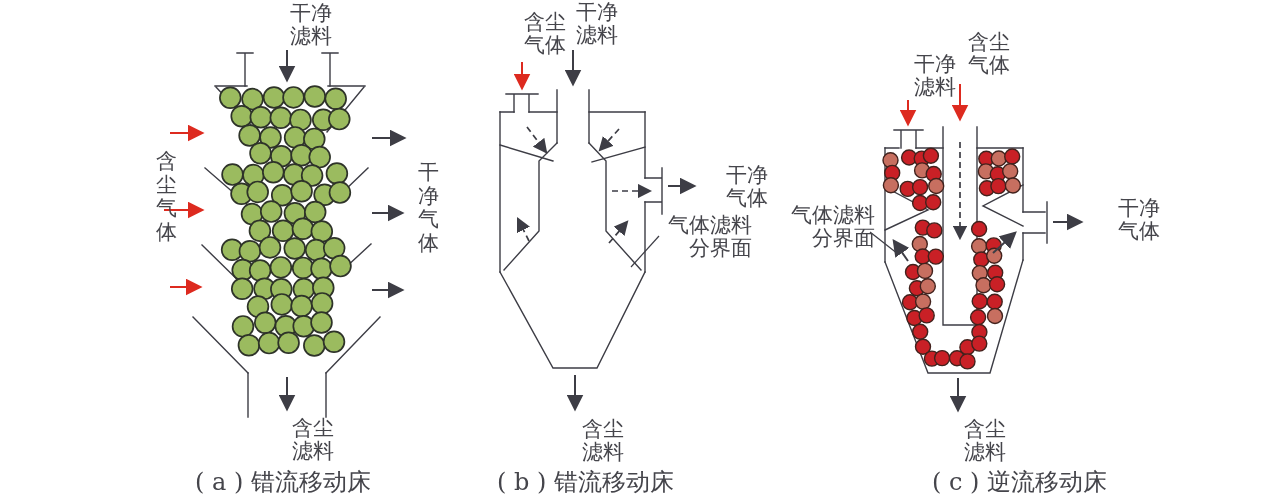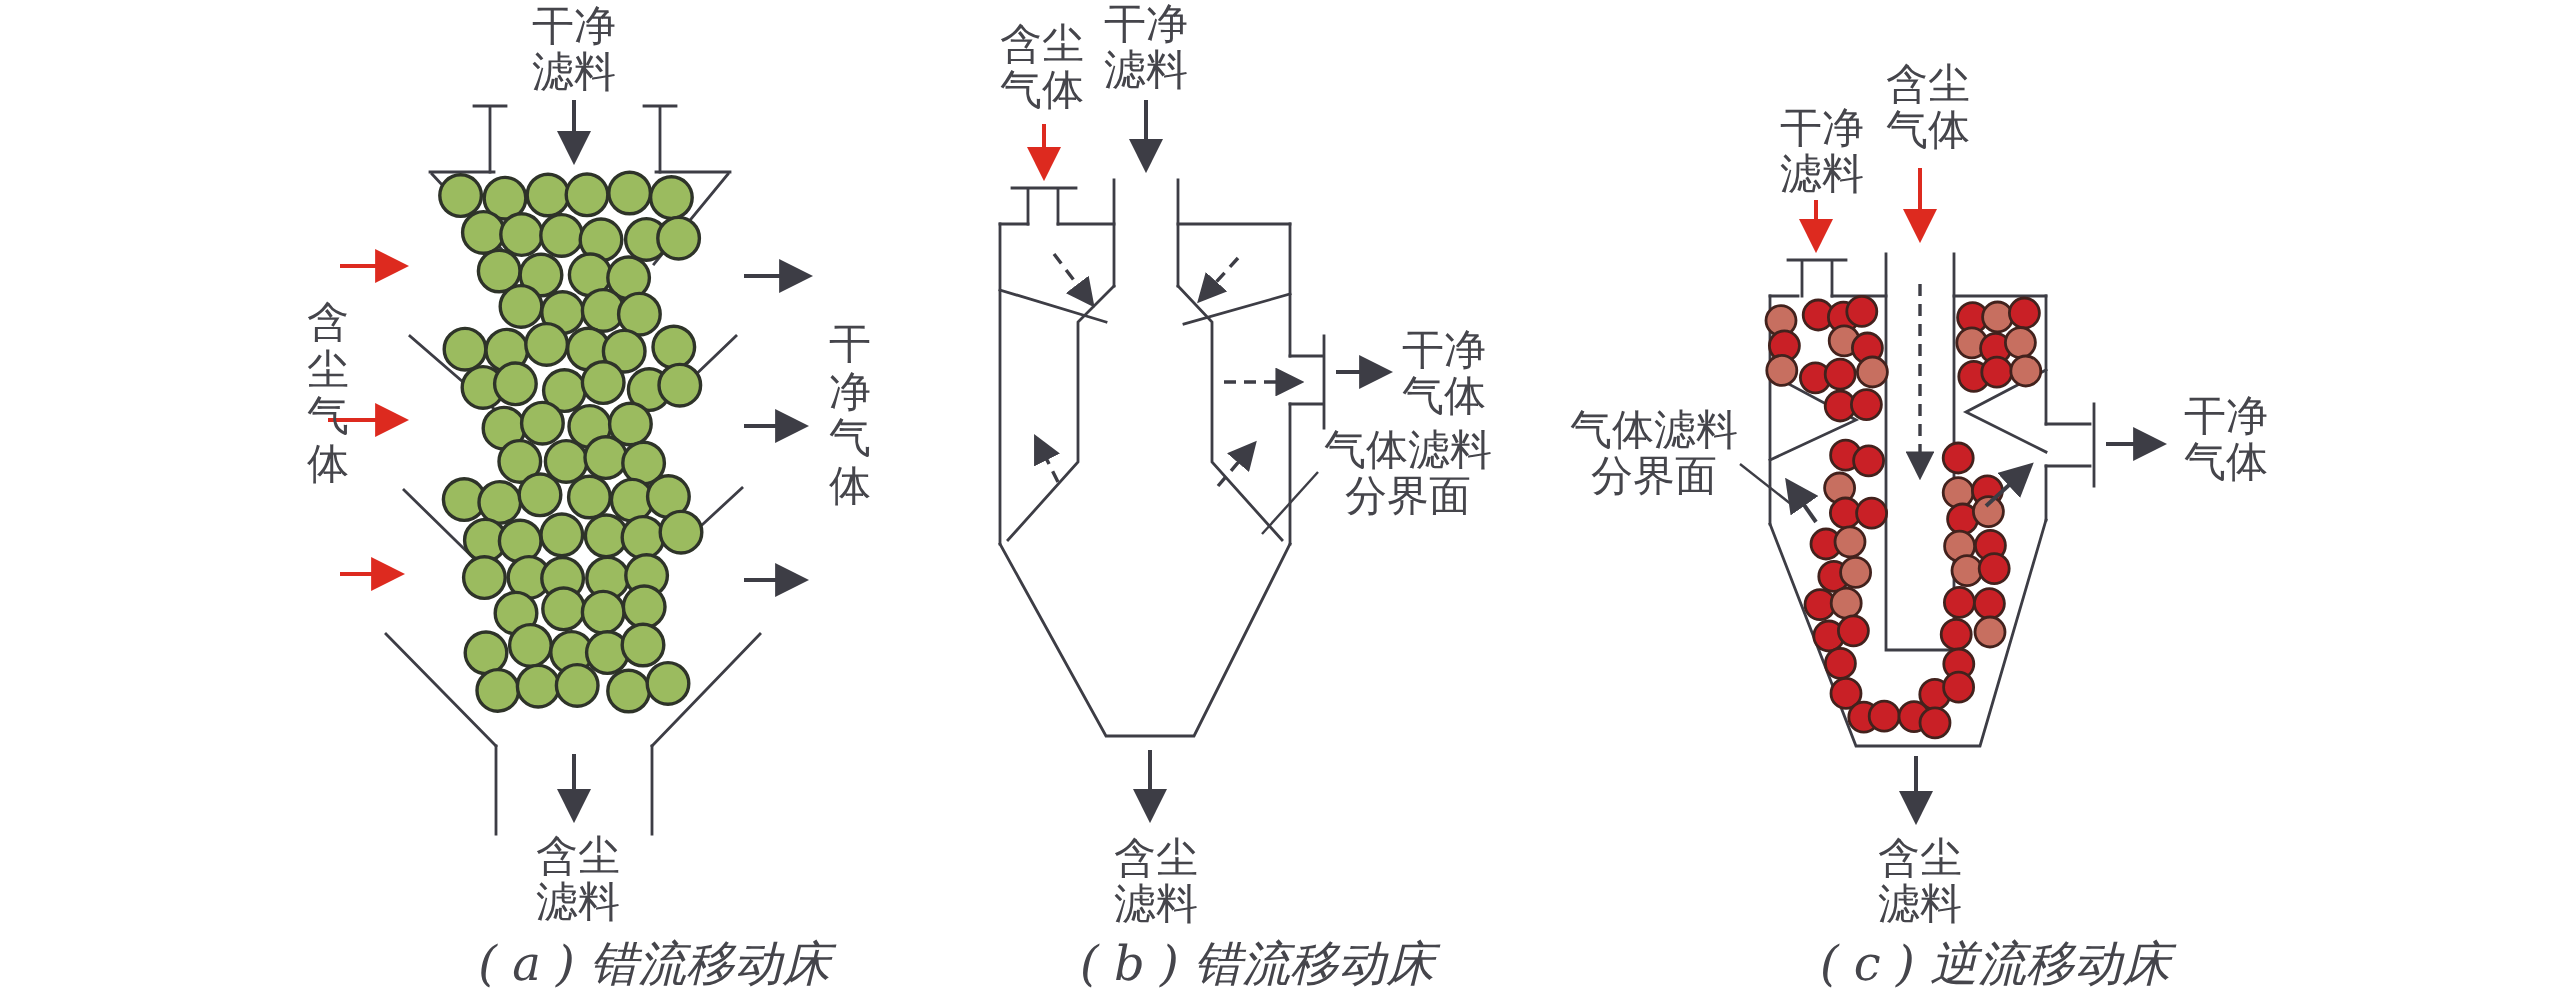--- a/index.html
+++ b/index.html
@@ -2,23 +2,23 @@
 <html style="--background: #ffffff; --line: #3d3d45; --text: #45454b; --red: #dd2a1f; --green-fill: #9bbb5f; --green-stroke: #2e3329; --ball-red: #c92026; --ball-red-light: #c76f60; --ball-red-stroke: #42221d;"><head>
 <meta charset="utf-8">
 <style>
   html,body{margin:0;padding:0;background:#fff;}
   .stage{
     position:relative;width:1280px;height:498px;background:var(--background,#ffffff);
     font-family:"DejaVu Serif","Liberation Serif",serif;color:var(--text,#45454b);
     overflow:hidden;
   }
   svg.lineart{position:absolute;left:0;top:0;}
-  .lbl{position:absolute;font-size:21px;line-height:22.5px;text-align:center;}
+  .lbl{position:absolute;font-size:21px;line-height:22.5px;text-align:right;}
   .lbl.vert{display:flex;flex-direction:column;line-height:23.5px;}
-  .caption{position:absolute;top:466px;width:220px;font-size:24px;text-align:right;white-space:nowrap;font-style:italic;}
+  .caption{position:absolute;top:466px;width:220px;font-size:24px;text-align:left;white-space:nowrap;}
   .mk-line{fill:var(--line,#3d3d45);}
   .mk-red{fill:var(--red,#dd2a1f);}
   .vessel{stroke:var(--line,#3d3d45);stroke-width:1.4;fill:none;stroke-linecap:square;}
   .flow{stroke:var(--line,#3d3d45);stroke-width:2;fill:none;}
   .flow.dash{stroke-dasharray:6 4;stroke-width:1.7;}
   .flow.red{stroke:var(--red,#dd2a1f);}
   .pointer{stroke:var(--line,#3d3d45);stroke-width:1.2;fill:none;}
 </style>
 </head>
 <body>
@@ -297,15 +297,15 @@
     <span>分界面</span>
   </div>
   <div class="lbl" style="left:1066px;top:197px;width:94px">
     <span>干净</span><br>
     <span>气体</span>
   </div>
   <div class="lbl" style="left:914px;top:418px;width:92px">
     <span>含尘</span><br>
     <span>滤料</span>
   </div>
-  <div class="caption" style="left:865px">( c ) 逆流移动床</div>
+  <div class="caption" style="left:932px">( c ) 逆流移动床</div>
 
 </div>
 
 </body></html>

